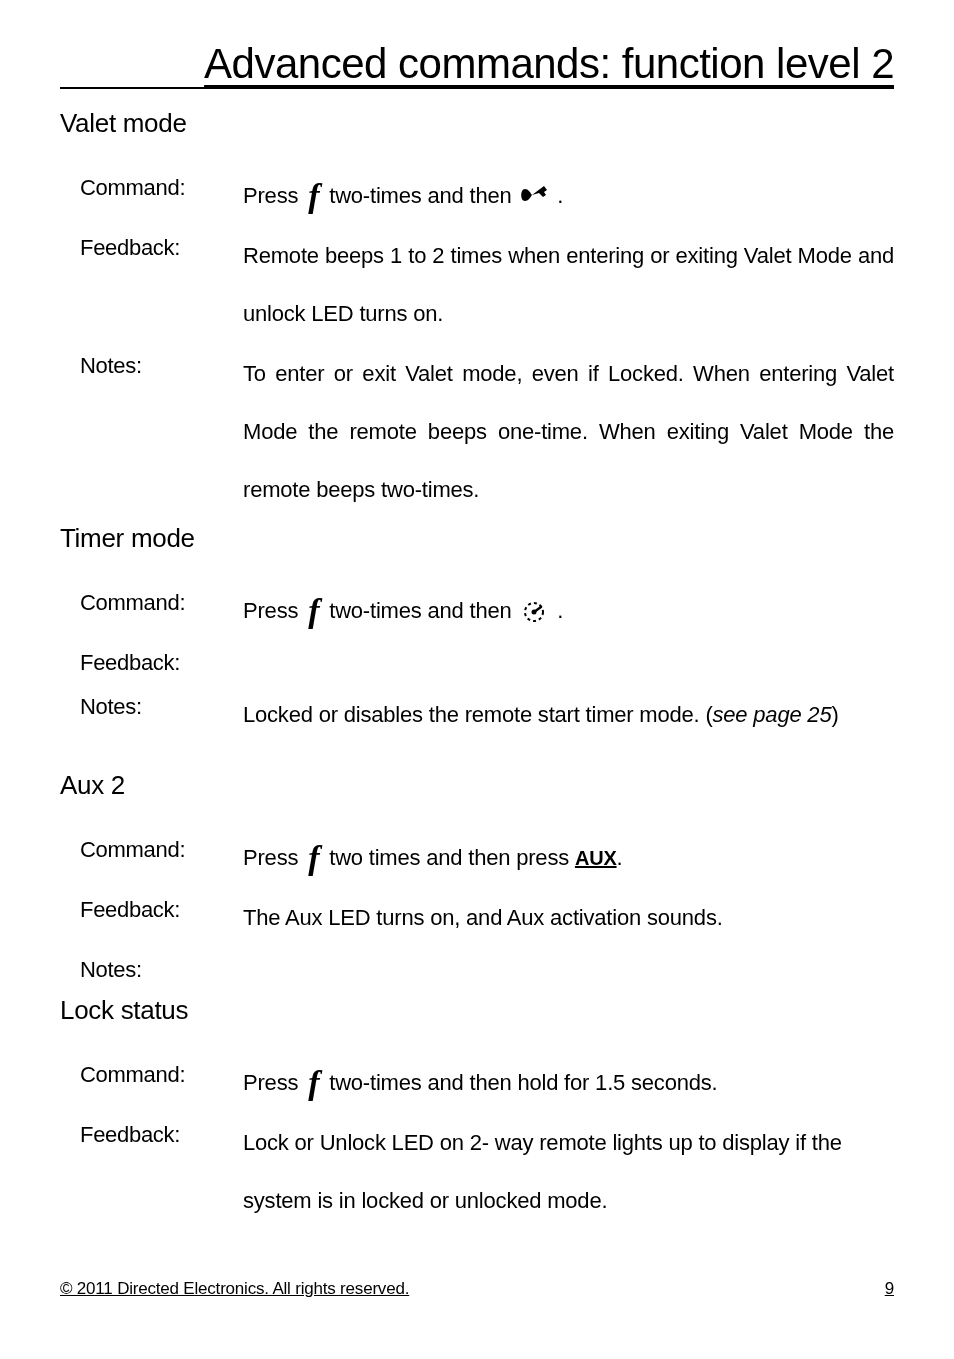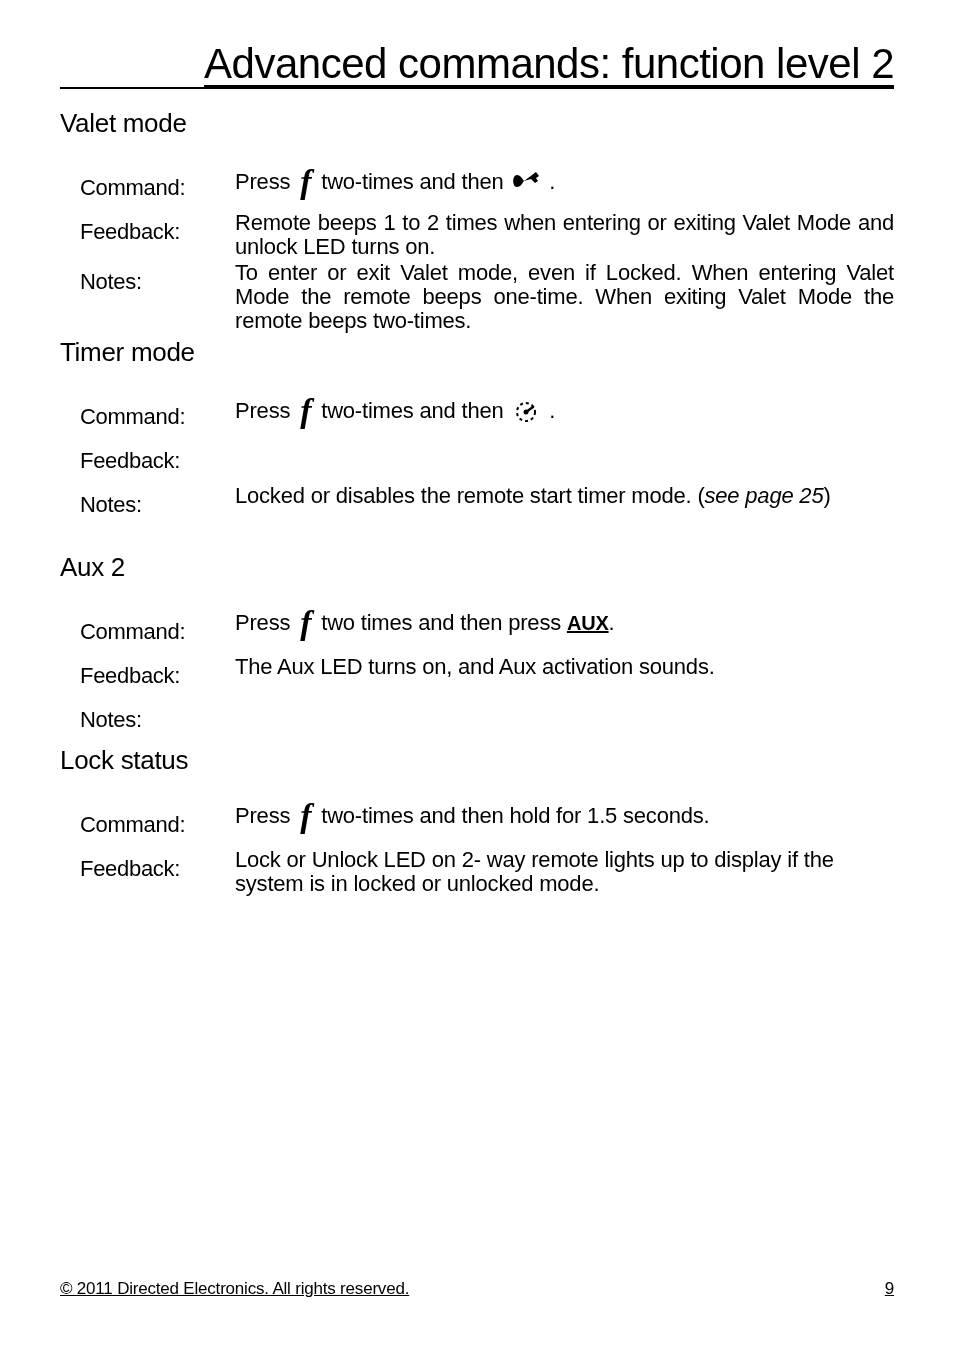--- a/index.html
+++ b/index.html
@@ -53,22 +53,23 @@
     flex: 0 0 155px;
     font-size: 22px;
     font-weight: 500;
     line-height: 42px;
     letter-spacing: -0.3px;
   }
   .value {
     flex: 1;
     font-size: 22px;
     font-weight: 300;
-    line-height: 24px;
+    line-height: 58px;
     letter-spacing: -0.2px;
+    margin-left: 8px;
   }
   .value.justify { text-align: justify; }
   .aux-bold { font-weight: 700; font-family: Arial, sans-serif; font-size:20px;text-decoration:underline; }
   .italic { font-style: italic; }
   .f-icon {
     font-family: "Brush Script MT", cursive;
     font-size: 34px;
     font-weight: 700;
     font-style: italic;
     display: inline-block;

